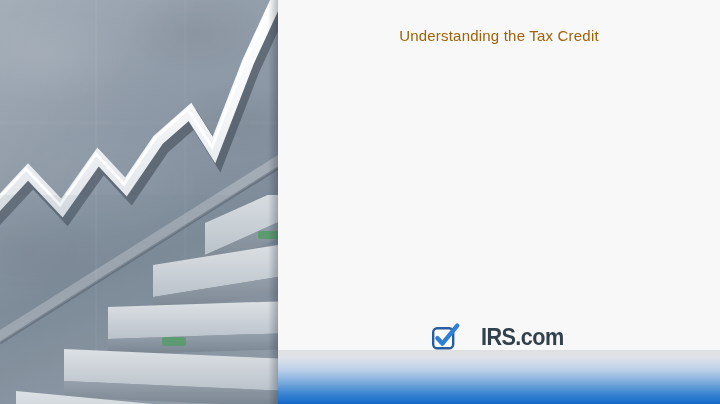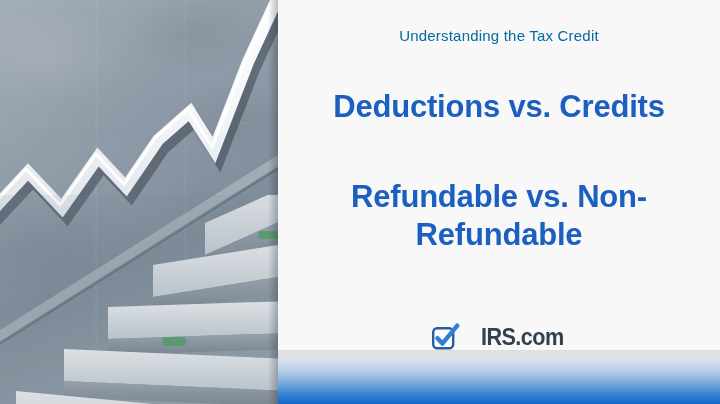--- a/index.html
+++ b/index.html
@@ -108,21 +108,21 @@
 
   .eyebrow {
     position: absolute;
     top: 27px;
     left: 0;
     width: 442px;
     text-align: center;
     font-size: 15px;
     font-weight: 400;
     letter-spacing: .2px;
-    color: #0369a1;
+    color: #a16207;
     white-space: nowrap;
   }
 
   .headline-block {
     position: absolute;
     top: 88px;
     left: 0;
     width: 442px;
     text-align: center;
   }
@@ -244,24 +244,20 @@
       <rect x="0" y="0" width="300" height="215" fill="rgba(120,135,150,0.10)"></rect>
     </svg>
 
     <div class="photo-edge"></div>
   </div>
 
   <div class="content-panel">
 
     <div class="eyebrow">Understanding the Tax Credit</div>
 
-    <div class="headline-block">
-      <div class="headline">Deductions vs. Credits</div>
-      <div class="headline second">Refundable vs. Non-Refundable</div>
-    </div>
 
     <div class="logo">
       <span class="logo-mark">
         <svg viewBox="0 0 30 30" width="30" height="30">
           <rect x="3.2" y="6.2" width="20" height="20" rx="4" ry="4" fill="#ffffff" stroke="#2a5d9e" stroke-width="2.4"></rect>
           <path d="M7.5 16.2 L12.4 21.6 L27.2 3.6" fill="none" stroke="#2f7fd6" stroke-width="4.4" stroke-linecap="round" stroke-linejoin="round"></path>
         </svg>
       </span>
       <span class="logo-word">IRS.com</span>
     </div>

